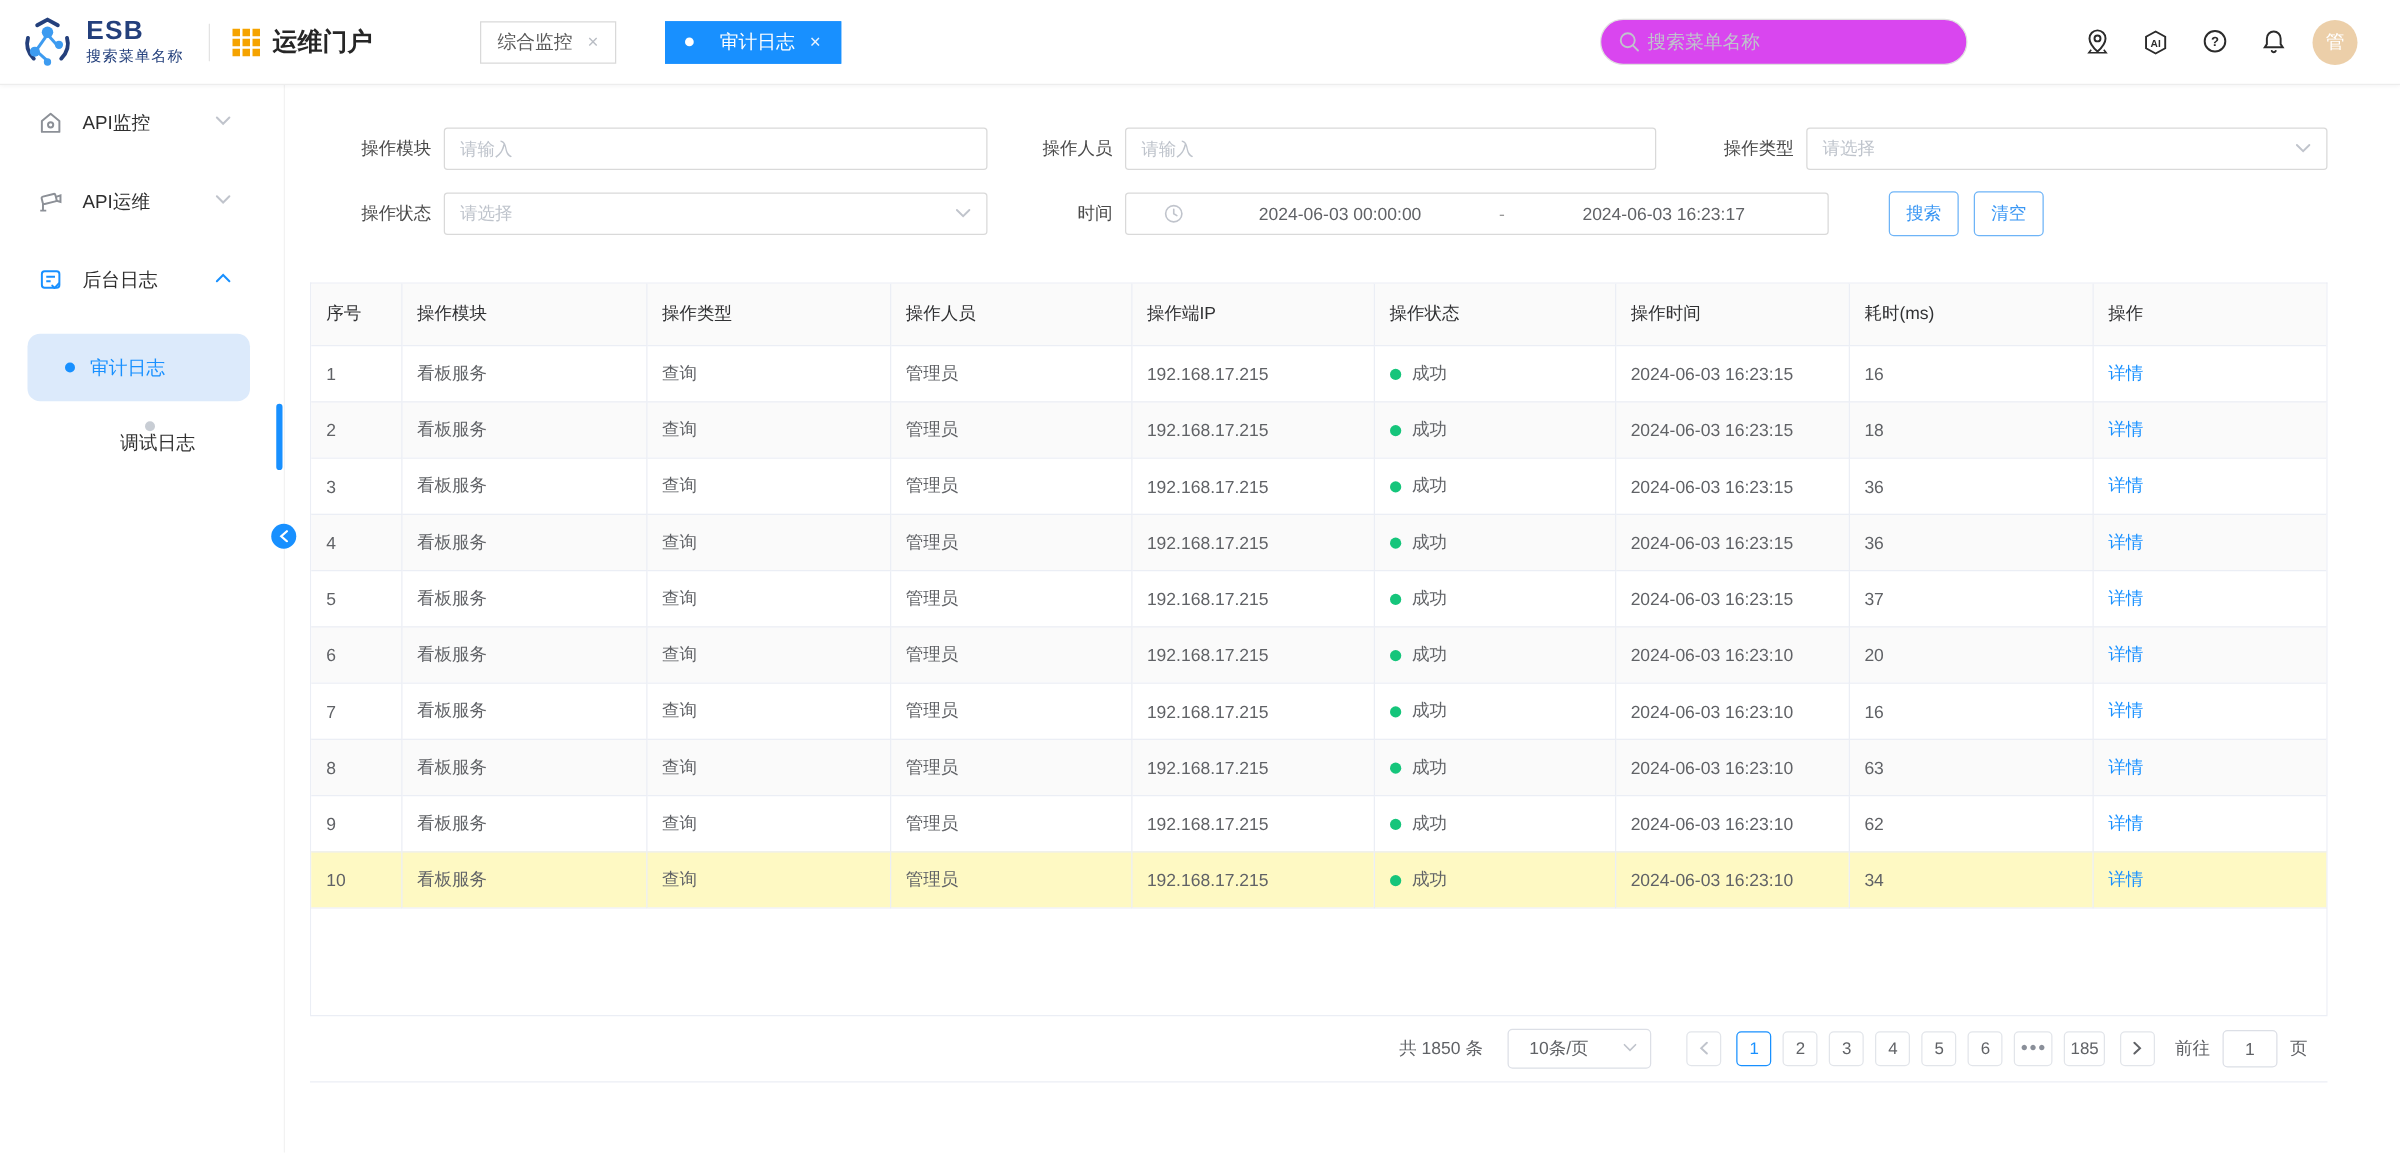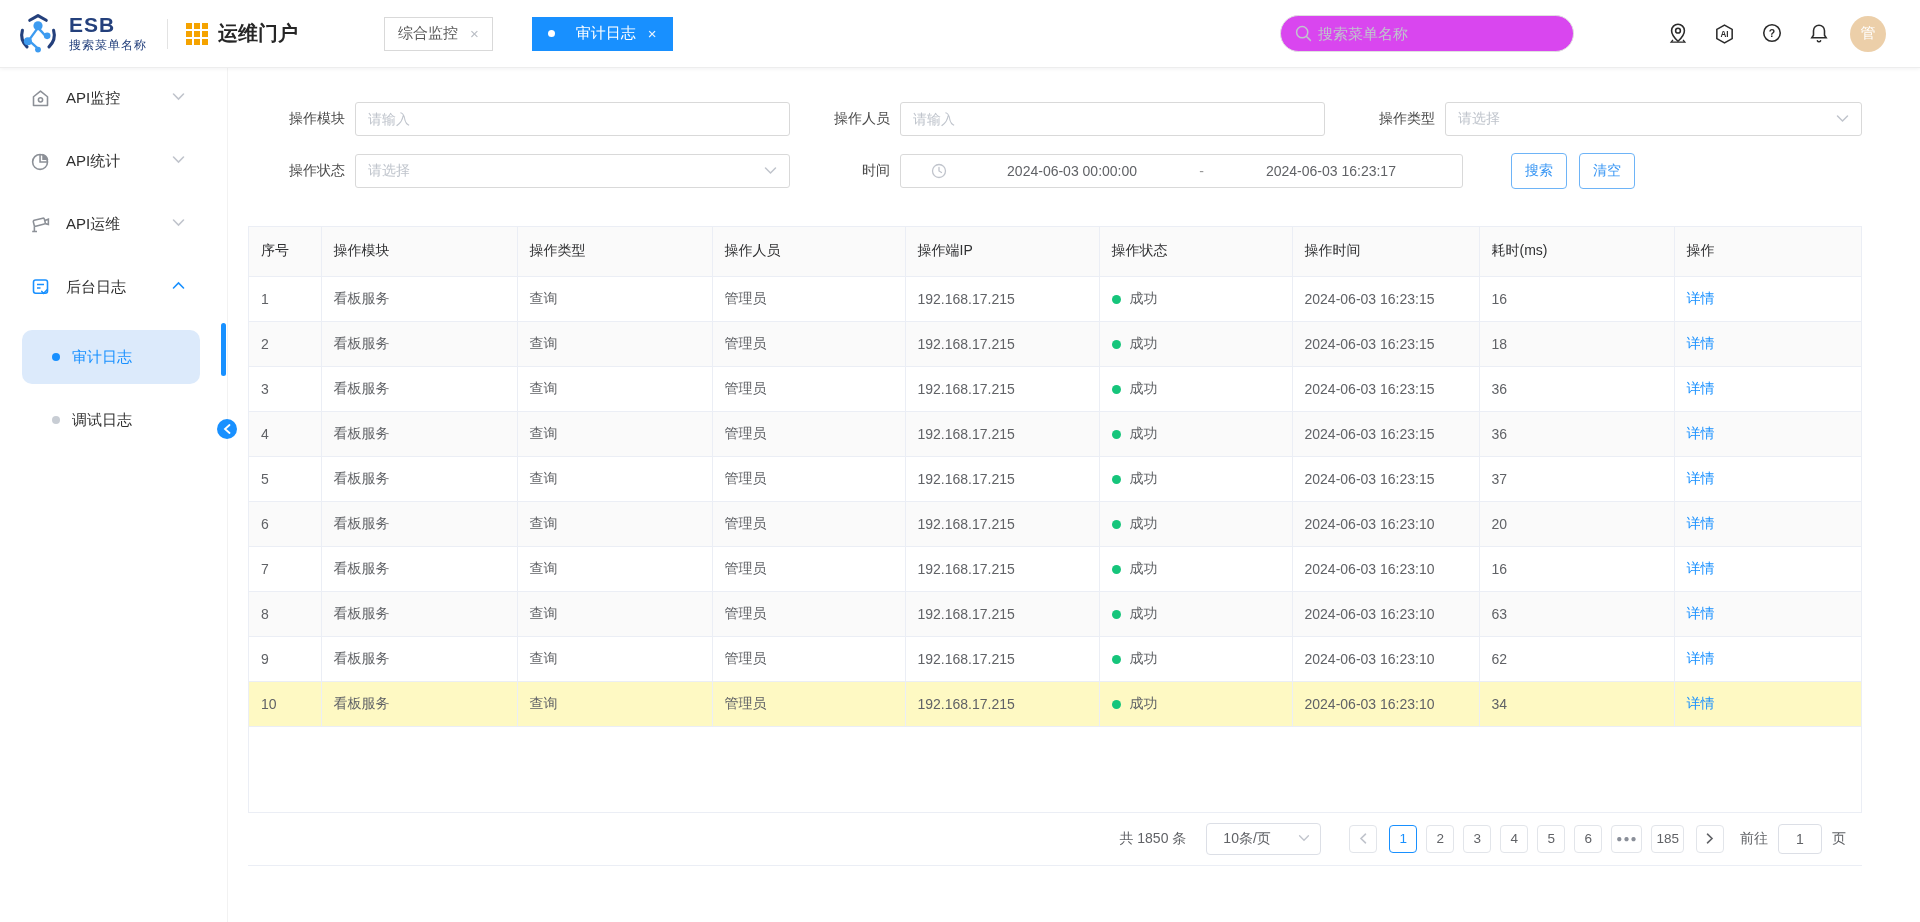--- a/index.html
+++ b/index.html
@@ -76,21 +76,21 @@
   .side-item .chev{position:absolute;right:42px;top:14px;}
   .sub-item{
     display:flex;align-items:center;height:54px;margin:0 0 0 22px;width:178px;
     border-radius:10px;padding-left:30px;cursor:pointer;
   }
   .sub-item .bullet{width:8px;height:8px;border-radius:50%;background:#c8cdd4;margin-right:12px;}
   .sub-item .s-label{font-size:15px;color:#303030;}
   .sub-item.active{background:#dceafb;}
   .sub-item.active .bullet{background:var(--accent);}
   .sub-item.active .s-label{color:var(--accent);}
-  .sub-item + .sub-item{margin-top:16px;height:40px;}
+  .sub-item + .sub-item{margin-top:16px;height:40px;flex-direction:column;}
   .side-indicator{
     position:absolute;right:1px;top:255px;width:5px;height:53px;
     border-radius:3px;background:var(--accent);
   }
   .collapse-btn{
     position:absolute;right:-10px;top:351px;width:20px;height:20px;border-radius:50%;
     background:var(--accent);border:none;color:#fff;display:flex;align-items:center;justify-content:center;
     z-index:20;padding:0;
   }
 
@@ -267,35 +267,20 @@
 
 <aside class="sidebar">
   <div class="side-item">
     <span class="s-icon">
       <svg width="21" height="21" viewBox="0 0 24 24" fill="none" stroke="#8c9097" stroke-width="1.8">
         <path d="M4 10 L12 3.5 L20 10 V20 H4 Z" stroke-linejoin="round"></path>
         <circle cx="12" cy="13.5" r="2.4"></circle>
       </svg>
     </span>
     <span class="s-label">API监控</span>
-    <span class="chev">
-      <svg width="13" height="9" viewBox="0 0 13 9" fill="none">
-          <path d="M1.5 2 L6.5 7 L11.5 2" stroke="#c0c4cc" stroke-width="1.6" stroke-linecap="round"></path>
-        </svg>
-    </span>
-  </div>
-  <div class="side-item">
-    <span class="s-icon">
-      <svg width="21" height="21" viewBox="0 0 24 24" fill="none" stroke="#8c9097" stroke-width="1.8">
-        <circle cx="11.5" cy="12.5" r="8.5"></circle>
-        <path d="M11.5 4 V12.5 H20"></path>
-        <path d="M14 3.2 a9 9 0 0 1 7 7 h-7 Z" fill="#8c9097" stroke="none"></path>
-      </svg>
-    </span>
-    <span class="s-label">API统计</span>
     <span class="chev">
       <svg width="13" height="9" viewBox="0 0 13 9" fill="none">
           <path d="M1.5 2 L6.5 7 L11.5 2" stroke="#c0c4cc" stroke-width="1.6" stroke-linecap="round"></path>
         </svg>
     </span>
   </div>
   <div class="side-item">
     <span class="s-icon">
       <svg width="21" height="21" viewBox="0 0 24 24" fill="none" stroke="#8c9097" stroke-width="1.8">
         <rect x="4" y="6" width="13" height="7" rx="1.5" transform="rotate(-14 10 9)"></rect>

